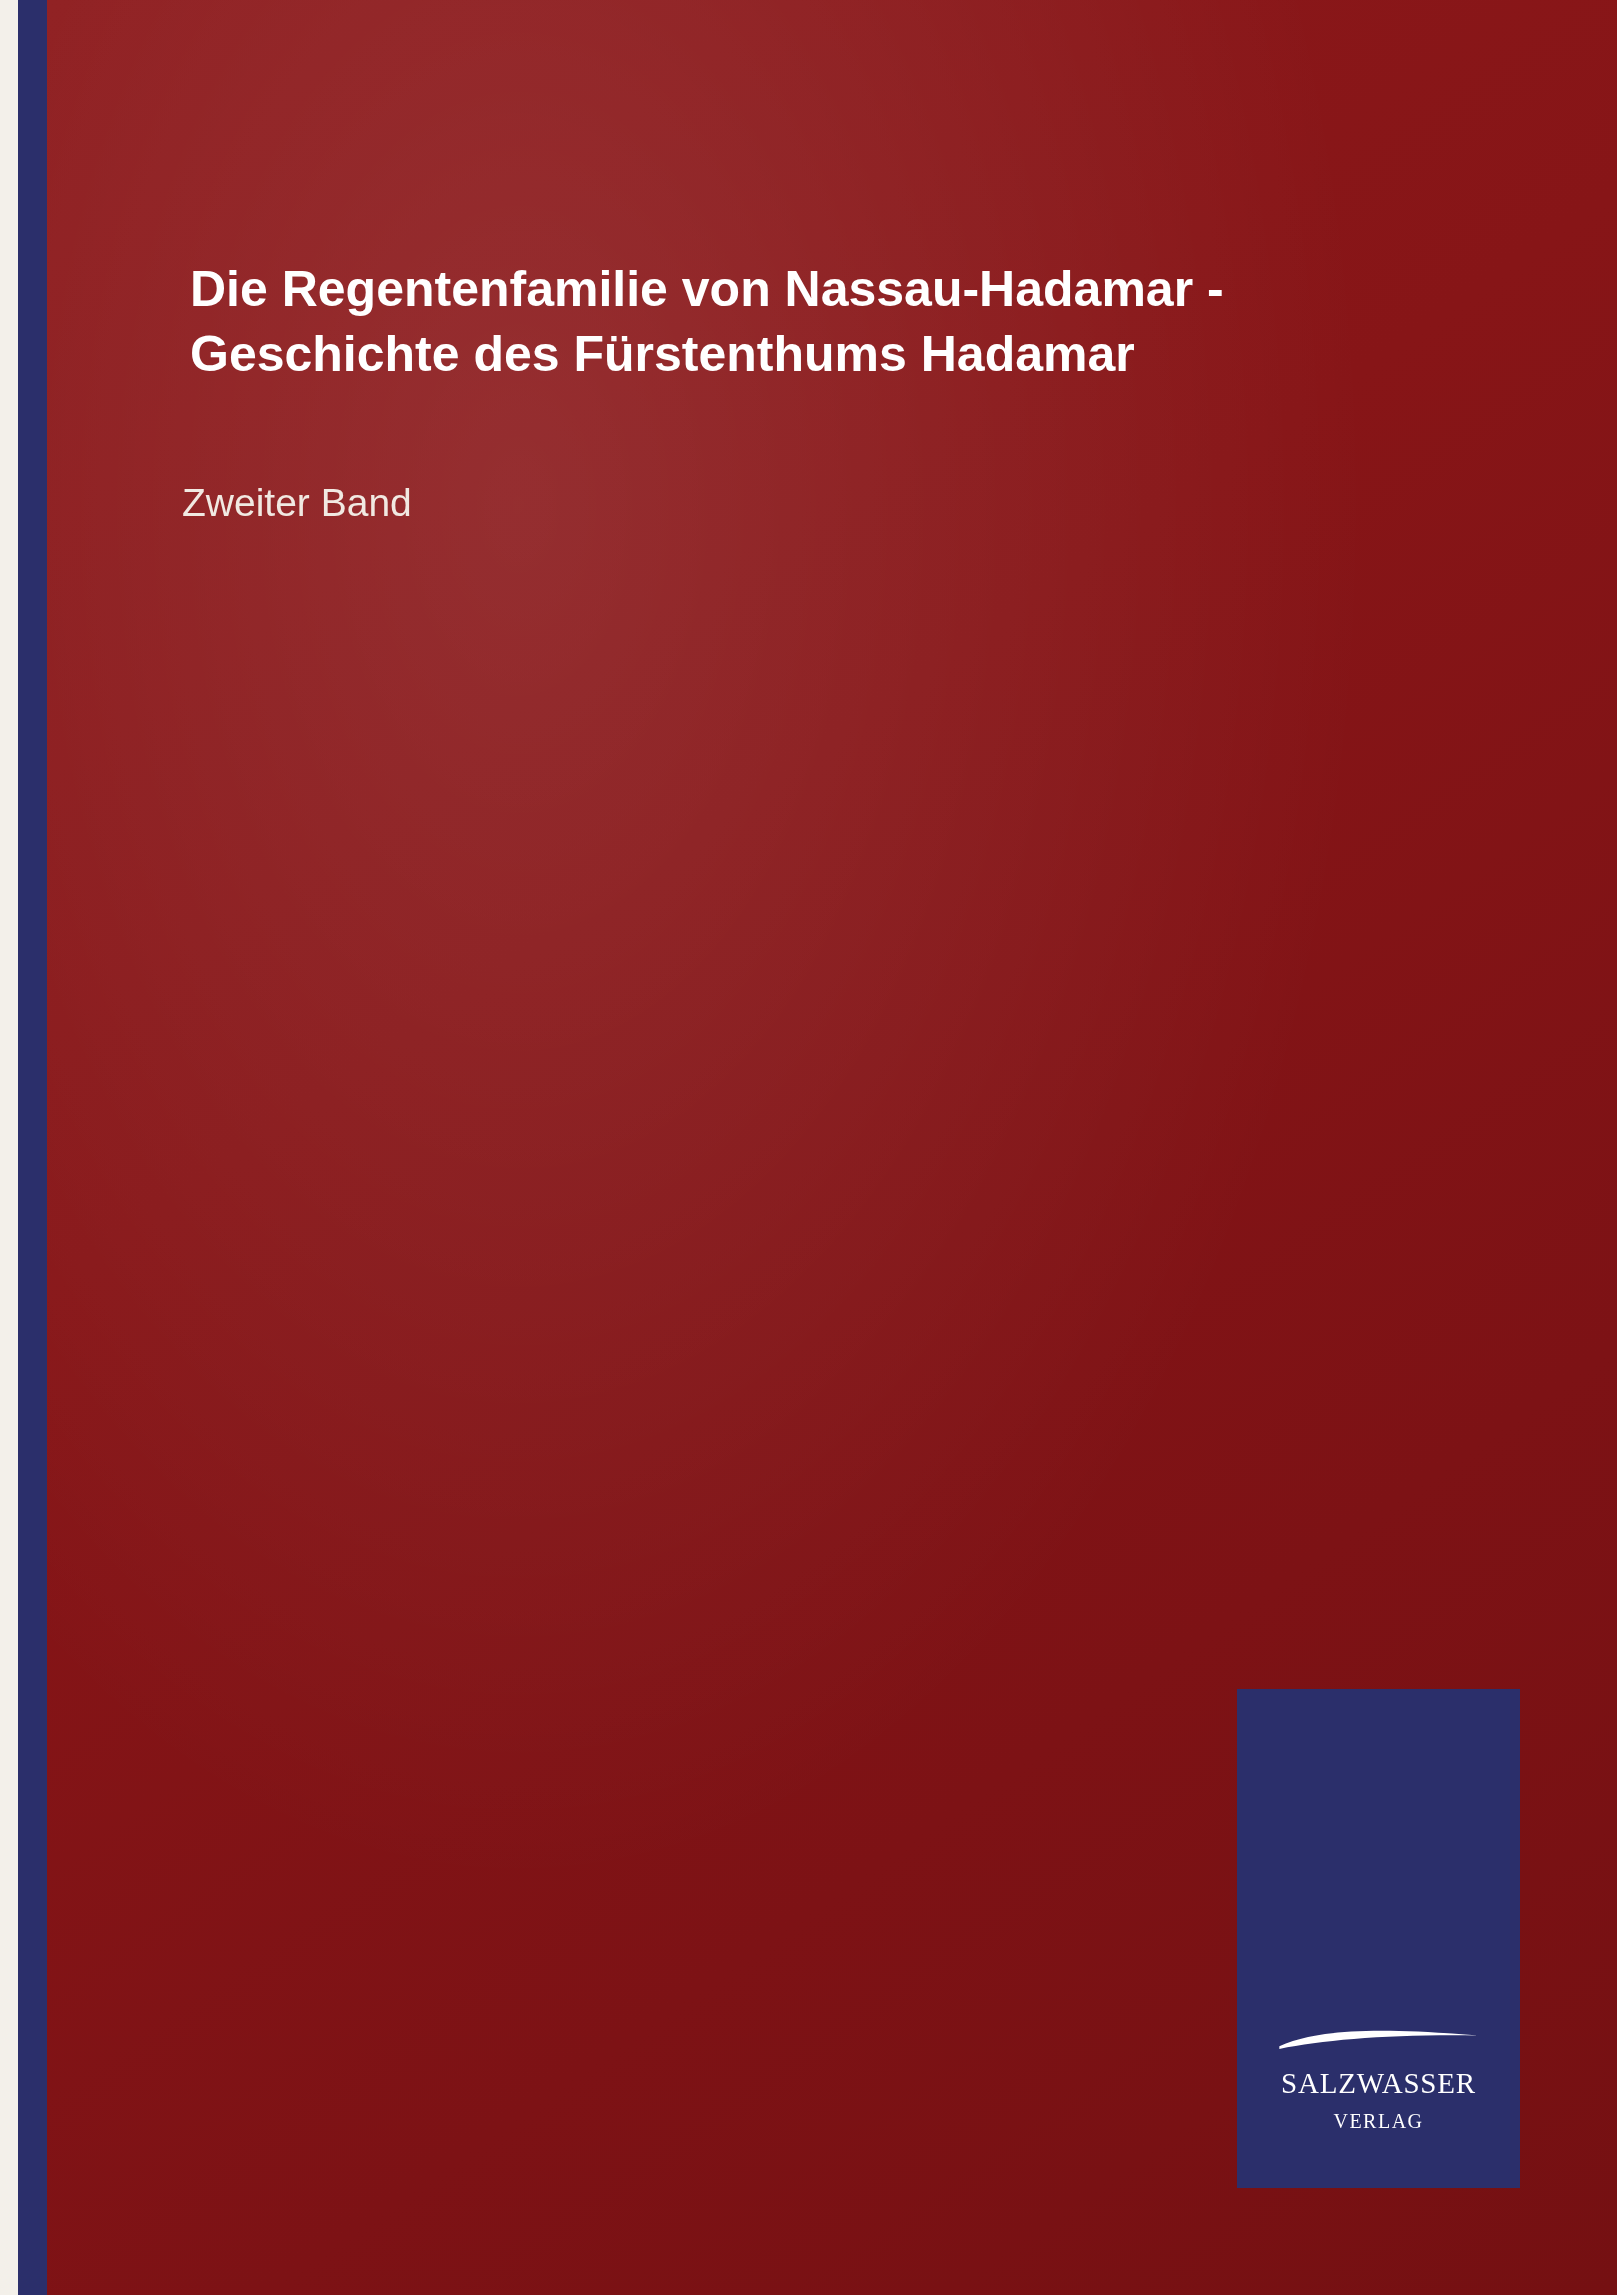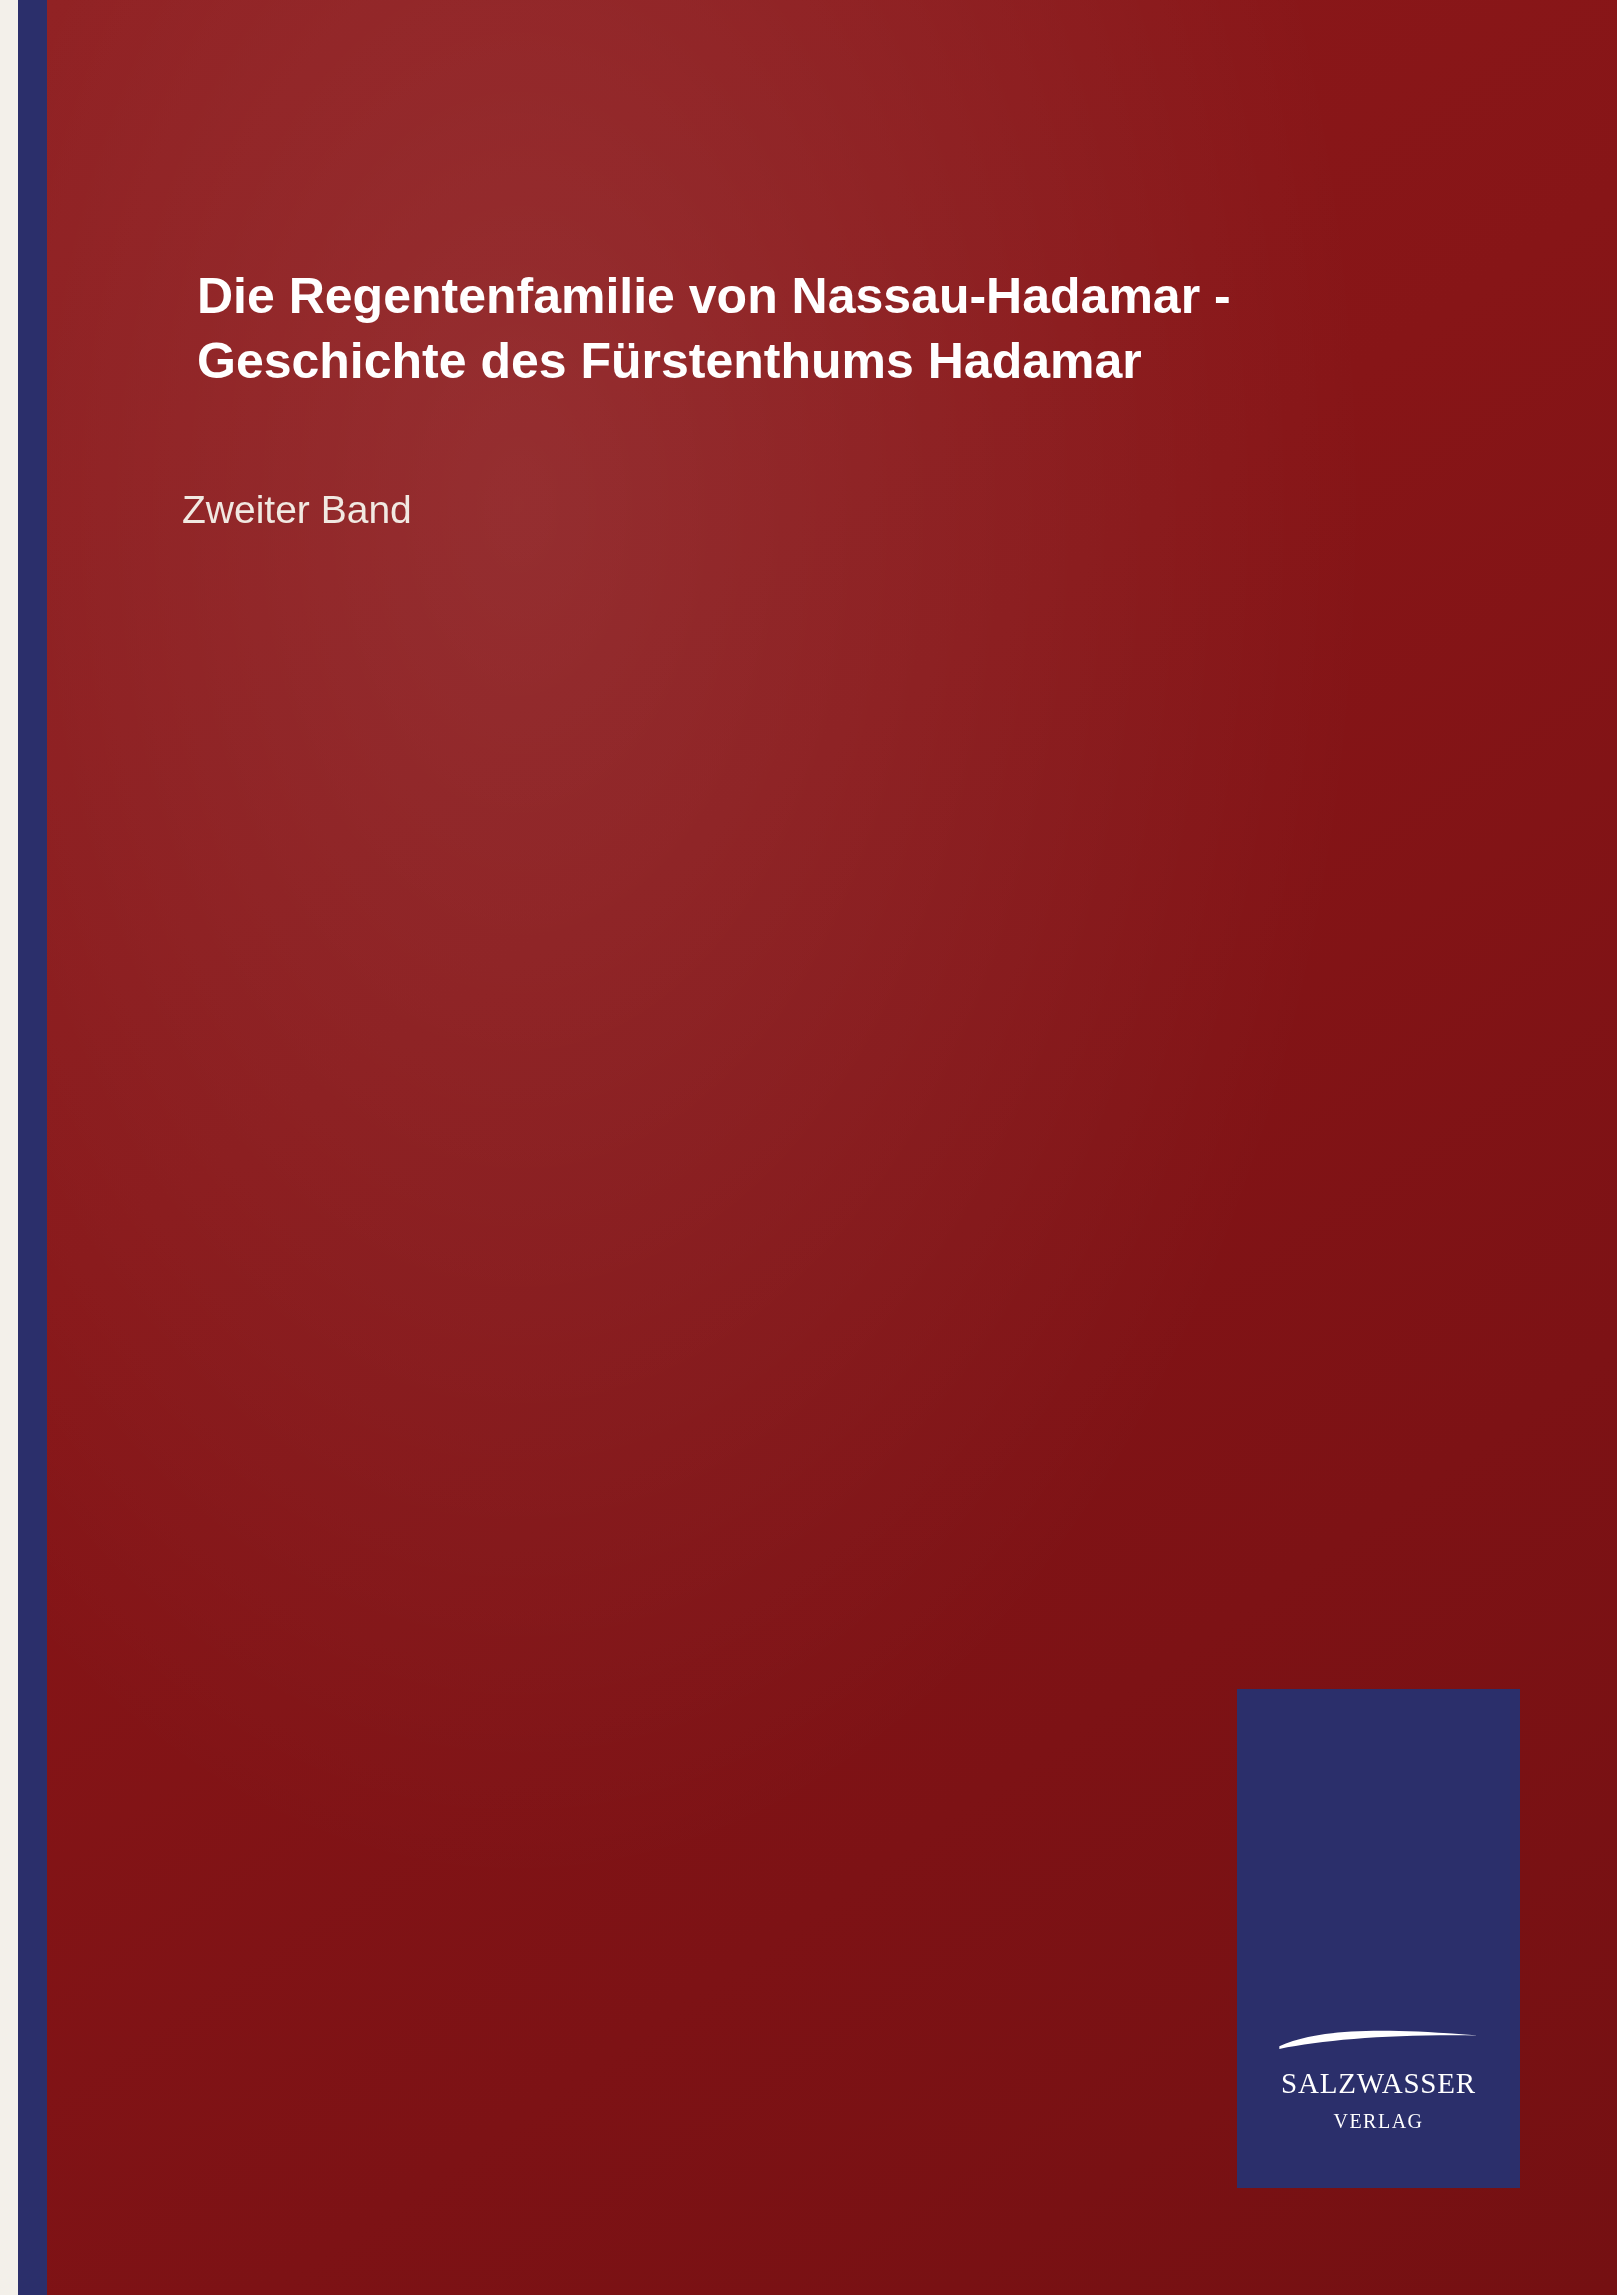--- a/index.html
+++ b/index.html
@@ -57,21 +57,21 @@
     letter-spacing: 0.2px;
     line-height: 1.2;
     margin: 0 0 81px 0;
   }
   .title {
     color: #ffffff;
     font-size: 50px;
     font-weight: 700;
     line-height: 1.30;
     letter-spacing: 0px;
-    margin: 15px;
+    margin: 8px;
     max-width: 1308px;
   }
   .subtitle {
     color: #f1e9e2;
     font-size: 39px;
     font-weight: 400;
     line-height: 1.25;
     margin: 92px 0 0 0;
   }
 

